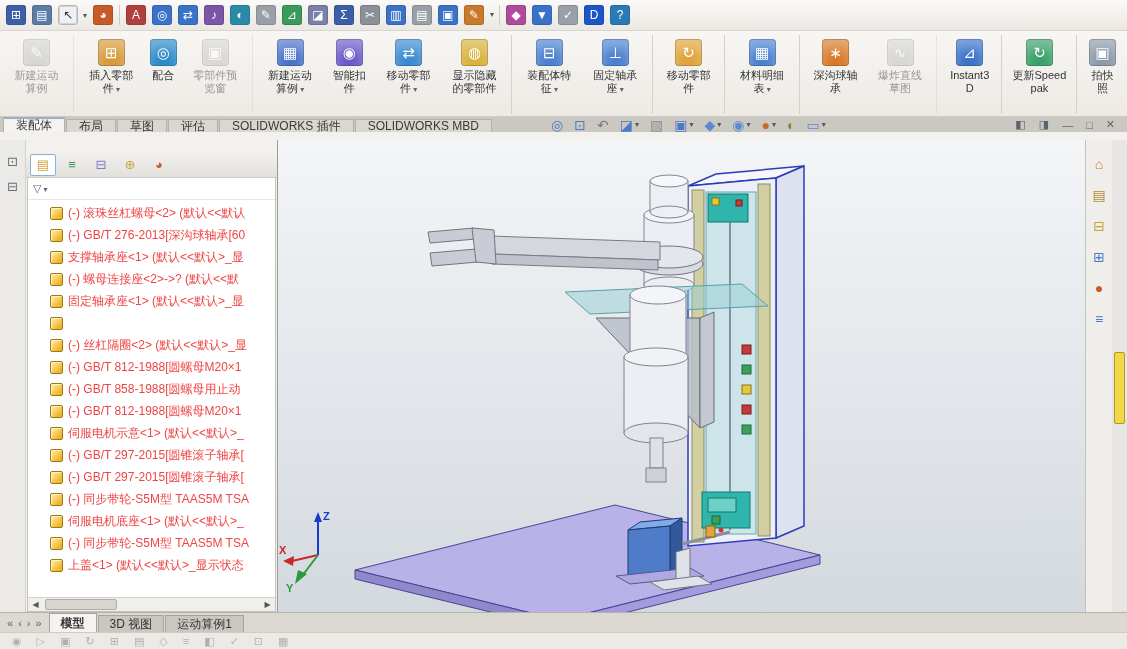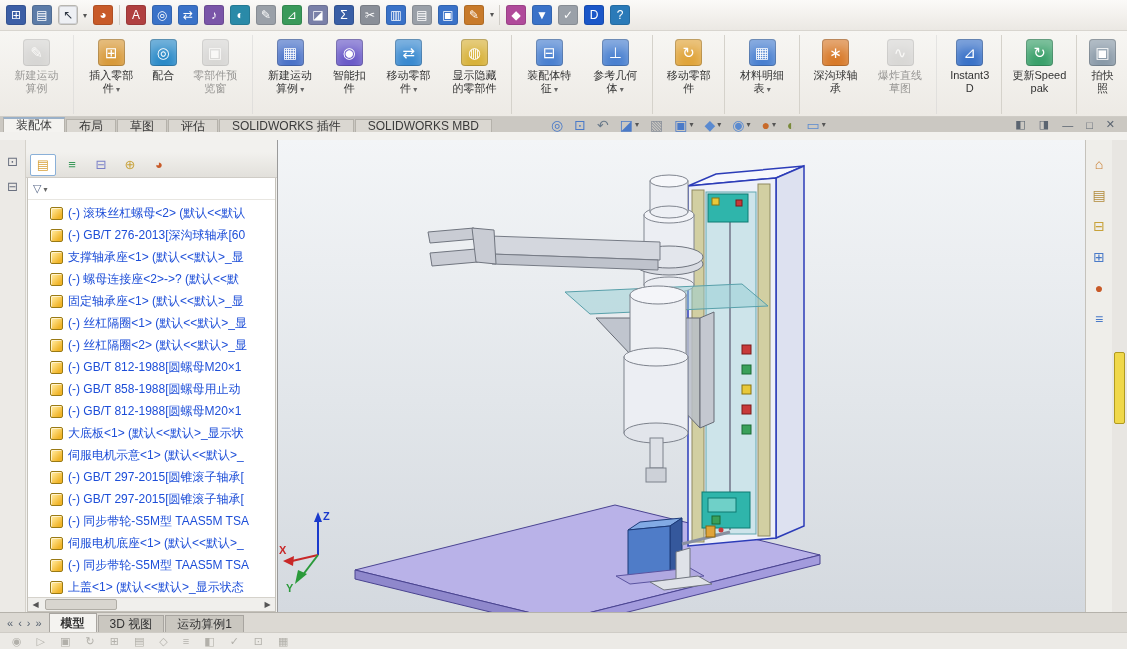--- a/index.html
+++ b/index.html
@@ -61,21 +61,21 @@
   .ptab.active { background:#ffffff; border-color:#8ab0d8; }
   .treebox { flex:1; background:#fff; border:1px solid #c5c2bb; border-top:none; margin:0 1px; overflow:hidden;
              display:flex; flex-direction:column; }
   .filterrow { height:22px; flex:none; display:flex; align-items:center; padding:0 5px; border-bottom:1px solid #e8e6e1; }
   .ficon { color:#5a6a8a; font-size:11px; cursor:default; }
   .ficon.has-dd::after { content:"▾"; font-size:8px; color:#666; margin-left:2px; }
   .tree { flex:1; overflow:hidden; padding-top:2px; }
   .titem { height:22px; display:flex; align-items:center; gap:5px; padding-left:22px; white-space:nowrap; cursor:default; }
   .tcube { width:13px; height:13px; flex:none; border-radius:2px; border:1px solid #9a7a14;
            background:linear-gradient(135deg,#ffe28a 20%,#f0b428 80%); box-shadow:inset 1px 1px 0 rgba(255,255,255,.6); }
-  .ttext { overflow:hidden; font-size:12px; color:#1d4ed8; }
+  .ttext { overflow:hidden; font-size:12px; color:#ef4444; }
   .hscroll { height:14px; flex:none; background:#f0efec; border-top:1px solid #d5d2cb; display:flex; align-items:center; }
   .harrow { width:15px; text-align:center; font-size:8px; color:#555; cursor:default; }
   .htrack { flex:1; height:100%; position:relative; }
   .hthumb { position:absolute; left:2px; top:1px; width:72px; height:11px; background:#d8d5cf; border:1px solid #b0ada6; border-radius:2px; }
 
   
   .viewport { position:absolute; left:278px; top:140px; width:807px; bottom:37px;
               background:linear-gradient(180deg,#f3f5f7 0%,#e2e6ea 55%,#d4d9df 100%); overflow:hidden; }
   .viewport svg { position:absolute; inset:0; }
 
@@ -271,21 +271,21 @@
         <span class="ric">
           <span class="glyph">⊟</span>
         </span>
         <span class="rlabel">装配体特征</span>
       </div>
 
       <div class="rbtn has-dd sep-after" style="--c: #4a80d0;">
         <span class="ric">
           <span class="glyph">⊥</span>
         </span>
-        <span class="rlabel">参考几何体</span>
+        <span class="rlabel">固定轴承座</span>
       </div>
 
       <div class="rbtn sep-after" style="--c: #e0a43a;">
         <span class="ric">
           <span class="glyph">↻</span>
         </span>
         <span class="rlabel">移动零部件</span>
       </div>
 
       <div class="rbtn has-dd sep-after" style="--c: #4a80d0;">
@@ -450,21 +450,20 @@
             <span class="ttext">(-) 螺母连接座&lt;2&gt;-&gt;? (默认&lt;&lt;默</span>
           </div>
 
           <div class="titem">
             <span class="tcube"></span>
             <span class="ttext">固定轴承座&lt;1&gt; (默认&lt;&lt;默认&gt;_显</span>
           </div>
 
           <div class="titem">
             <span class="tcube"></span>
-            <span class="ttext">(-) 丝杠隔圈&lt;1&gt; (默认&lt;&lt;默认&gt;_显</span>
           </div>
 
           <div class="titem">
             <span class="tcube"></span>
             <span class="ttext">(-) 丝杠隔圈&lt;2&gt; (默认&lt;&lt;默认&gt;_显</span>
           </div>
 
           <div class="titem">
             <span class="tcube"></span>
             <span class="ttext">(-) GB/T 812-1988[圆螺母M20×1</span>
@@ -473,24 +472,20 @@
           <div class="titem">
             <span class="tcube"></span>
             <span class="ttext">(-) GB/T 858-1988[圆螺母用止动</span>
           </div>
 
           <div class="titem">
             <span class="tcube"></span>
             <span class="ttext">(-) GB/T 812-1988[圆螺母M20×1</span>
           </div>
 
-          <div class="titem">
-            <span class="tcube"></span>
-            <span class="ttext">大底板&lt;1&gt; (默认&lt;&lt;默认&gt;_显示状</span>
-          </div>
 
           <div class="titem">
             <span class="tcube"></span>
             <span class="ttext">伺服电机示意&lt;1&gt; (默认&lt;&lt;默认&gt;_</span>
           </div>
 
           <div class="titem">
             <span class="tcube"></span>
             <span class="ttext">(-) GB/T 297-2015[圆锥滚子轴承[</span>
           </div>

